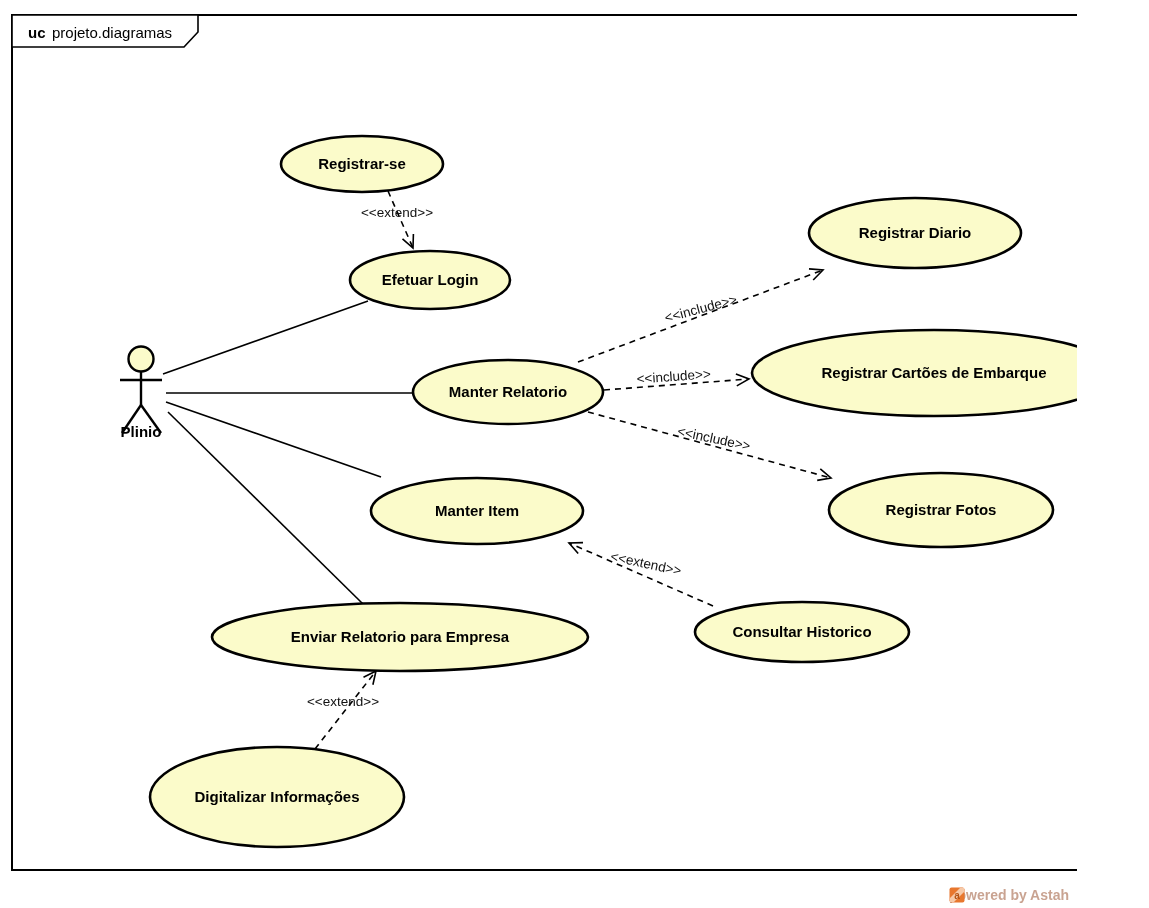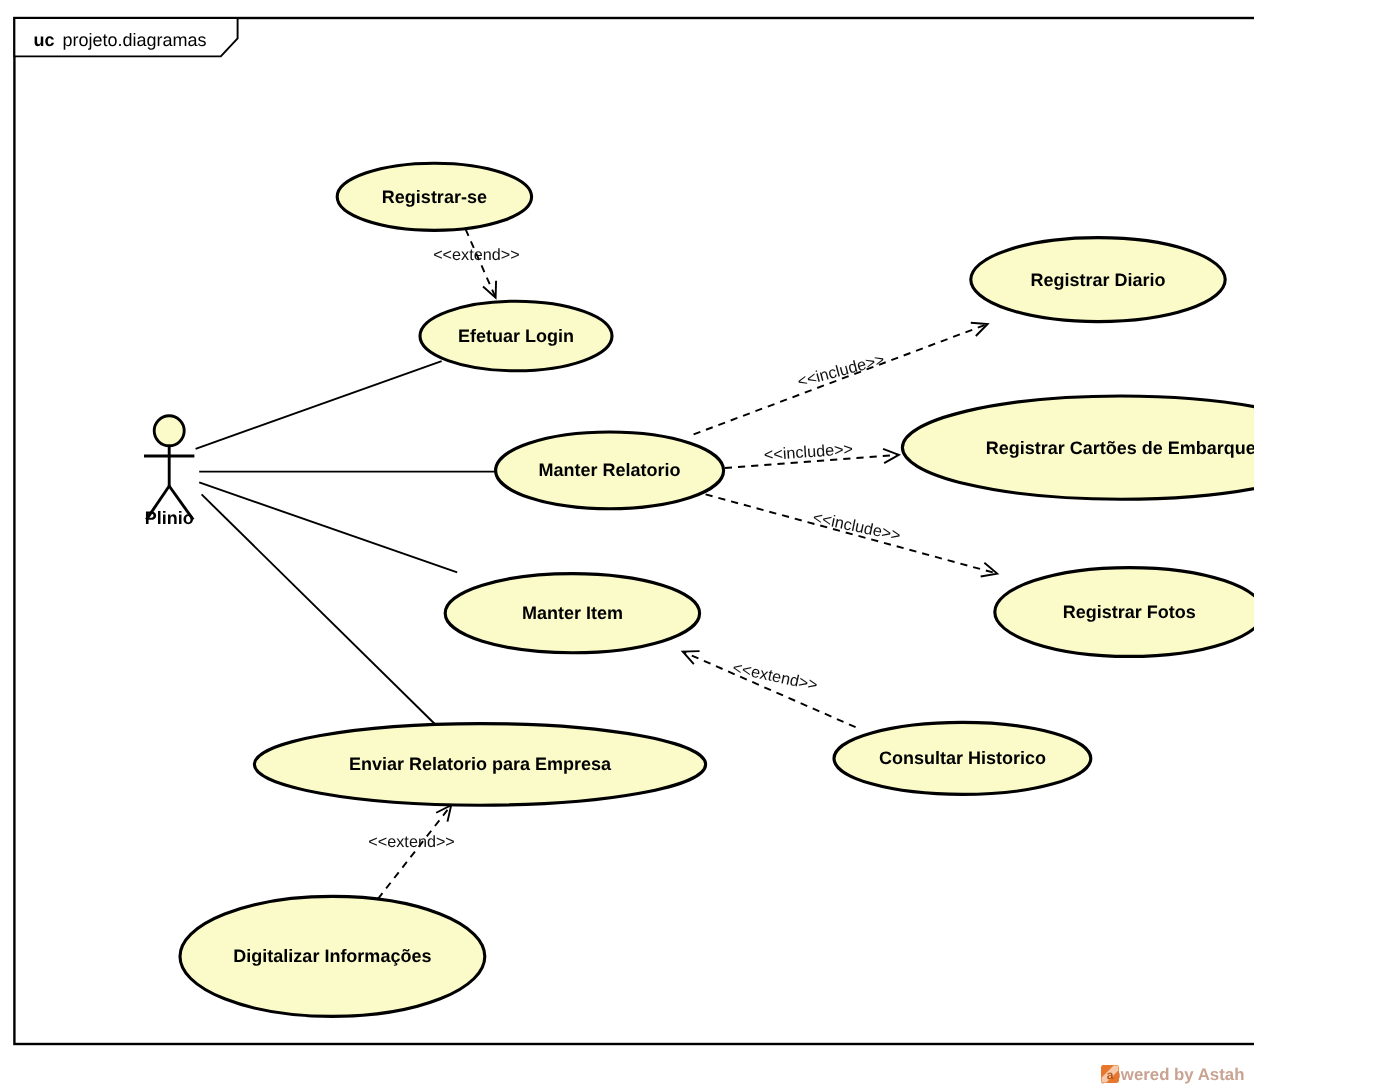--- a/index.html
+++ b/index.html
@@ -2,20 +2,21 @@
 <html><head>
 <meta charset="utf-8">
 <style>
   html,body{margin:0;padding:0;background:#ffffff;}
   .canvas{
     position:relative;
     width:1045px;height:908px;
     background:#ffffff;
     font-family:"Liberation Sans", sans-serif;
     overflow:hidden;
+    padding-left:32px;
   }
   svg{position:absolute;left:0;top:0;}
   .frame-keyword{font:bold 15px "Liberation Sans", sans-serif;fill:#000;}
   .frame-name{font:15px "Liberation Sans", sans-serif;fill:#000;}
   .node-label{font:bold 15px "Liberation Sans", sans-serif;fill:#000;text-anchor:middle;}
   .actor-label{font:bold 15px "Liberation Sans", sans-serif;fill:#000;text-anchor:middle;}
   .stereotype-label{font:13.5px "Liberation Sans", sans-serif;fill:#111;text-anchor:middle;}
   .watermark{
     position:absolute;right:8px;bottom:5px;
     display:flex;align-items:center;gap:3px;

